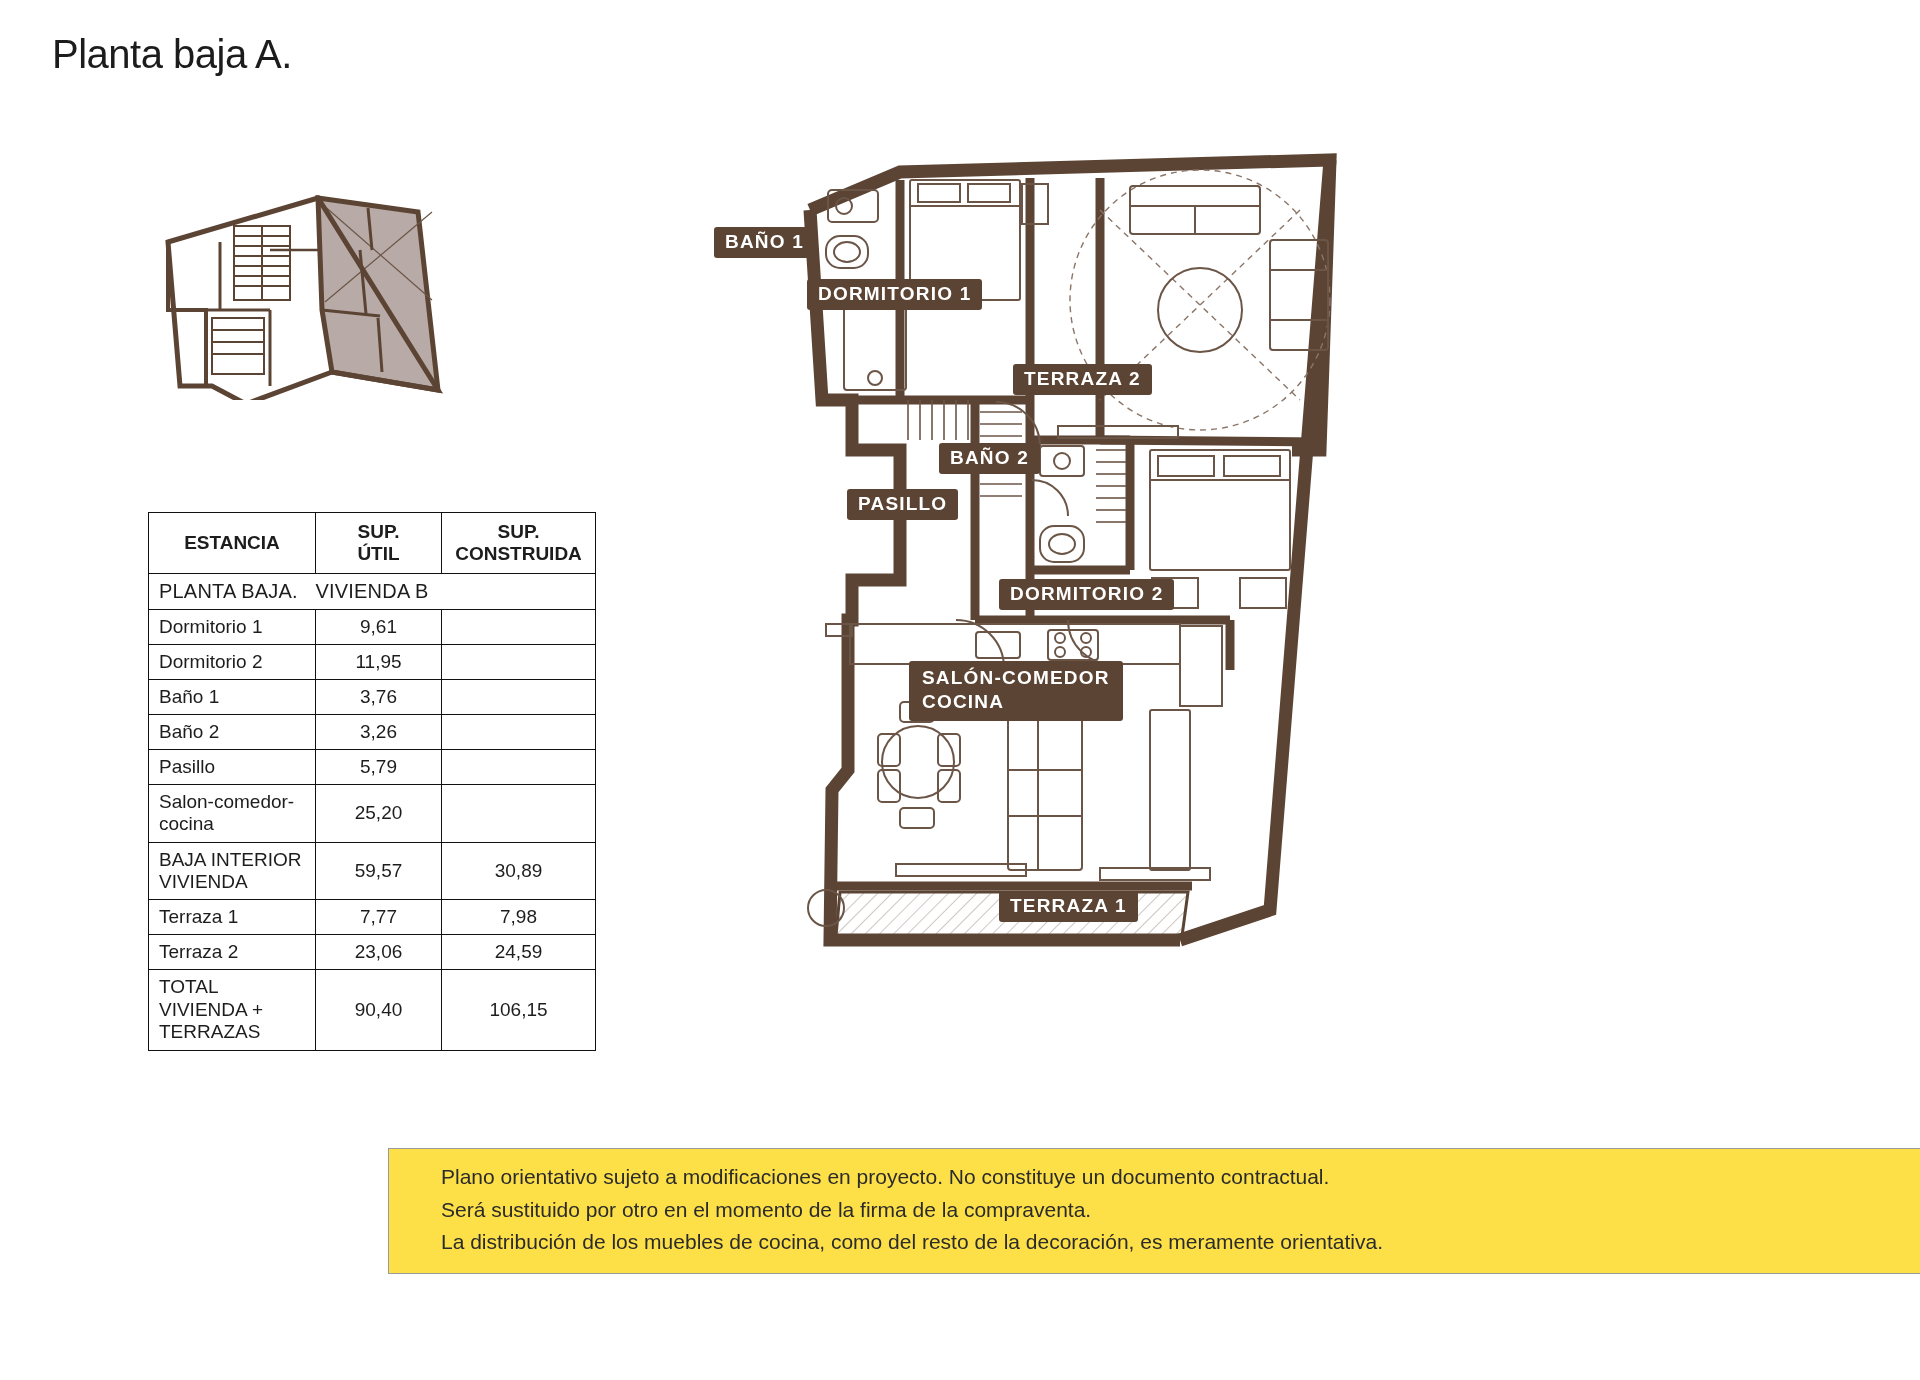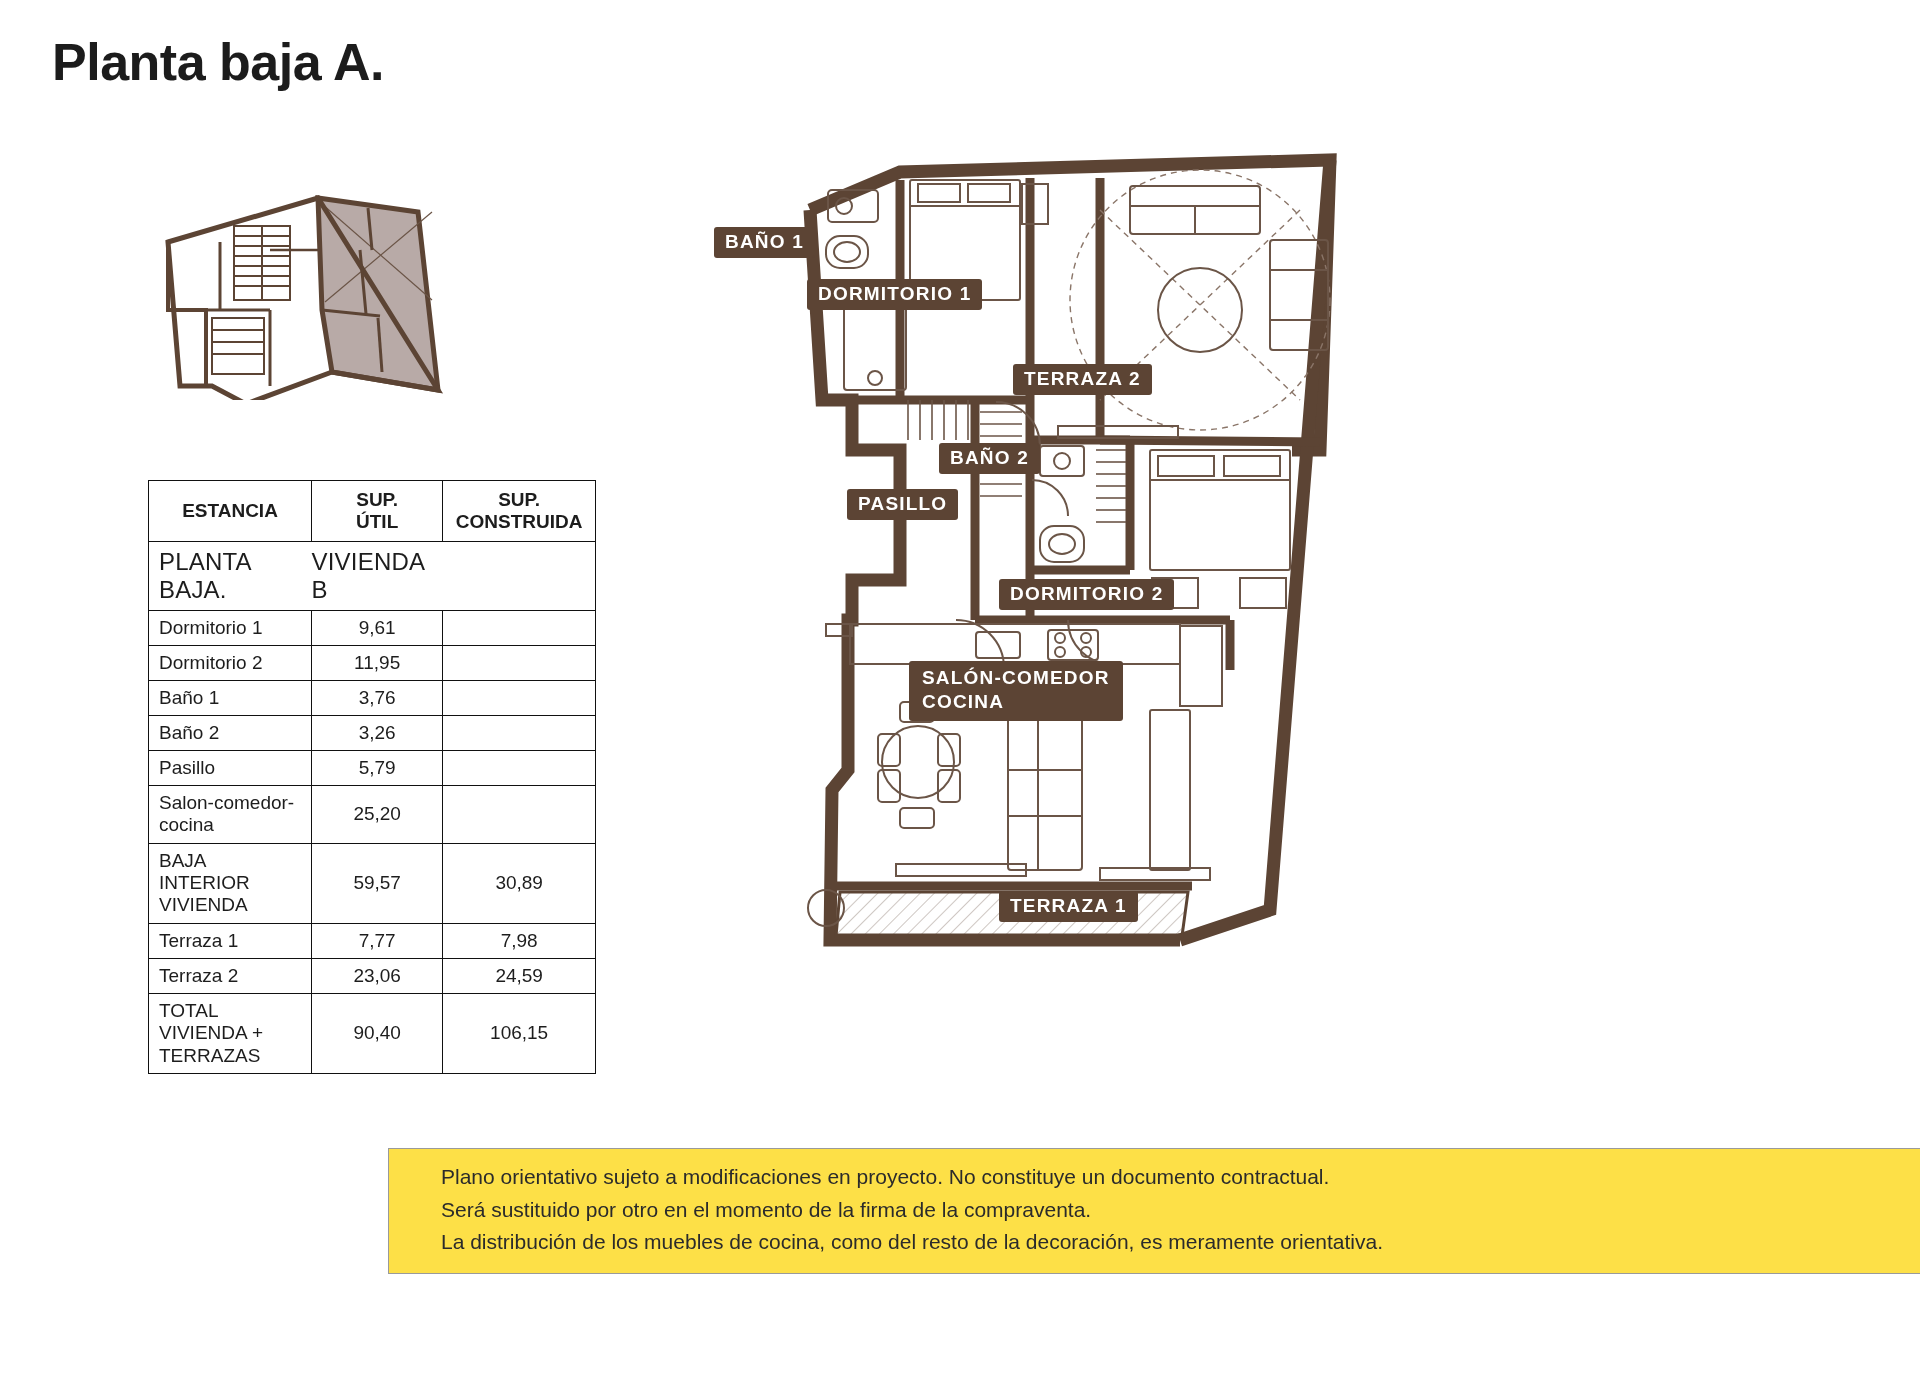--- a/index.html
+++ b/index.html
@@ -18,40 +18,40 @@
   #page {
     position: absolute;
     inset: 0;
   }
 
   
   .page-title {
     position: absolute;
     left: 52px;
     top: 32px;
-    font-size: 52px;
-    font-weight: bold;
+    font-size: 40px;
+    font-weight: normal;
     letter-spacing: -0.5px;
     color: #1c1c1c;
   }
 
   
   .keyplan {
     position: absolute;
     left: 150px;
     top: 190px;
     width: 360px;
     height: 210px;
   }
 
   
   .table-wrap {
     position: absolute;
     left: 148px;
-    top: 480px;
+    top: 512px;
     width: 448px;
   }
   table.areas {
     border-collapse: collapse;
     width: 100%;
     font-size: 19px;
     color: #1d1d1d;
   }
   table.areas td, table.areas th {
     border: 1.6px solid #111111;
@@ -64,21 +64,21 @@
     font-weight: bold;
     font-size: 19px;
     line-height: 1.15;
     padding: 8px 6px;
   }
   .col-name { width: 176px; }
   .col-util { width: 124px; text-align: center; }
   .col-const { width: 148px; text-align: center; }
   .row-section td {
     font-weight: bold;
-    font-size: 24px;
+    font-size: 20px;
     letter-spacing: 0.2px;
   }
   .row-section .sec-a { border-right: none; }
   .row-section .sec-b { border-left: none; border-right: none; text-align: left; padding-left: 0; }
   .row-section .sec-c { border-left: none; }
   .bold td { font-weight: bold; }
   td.num { text-align: center; }
   td.multi { line-height: 1.18; margin-left: 43px; }
 
   

